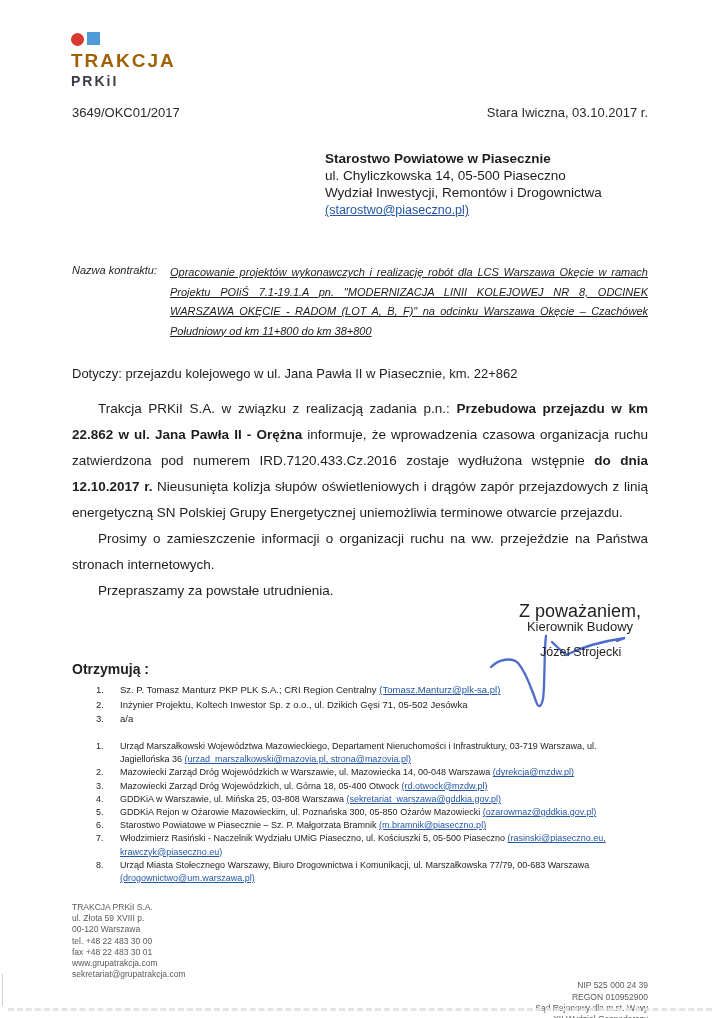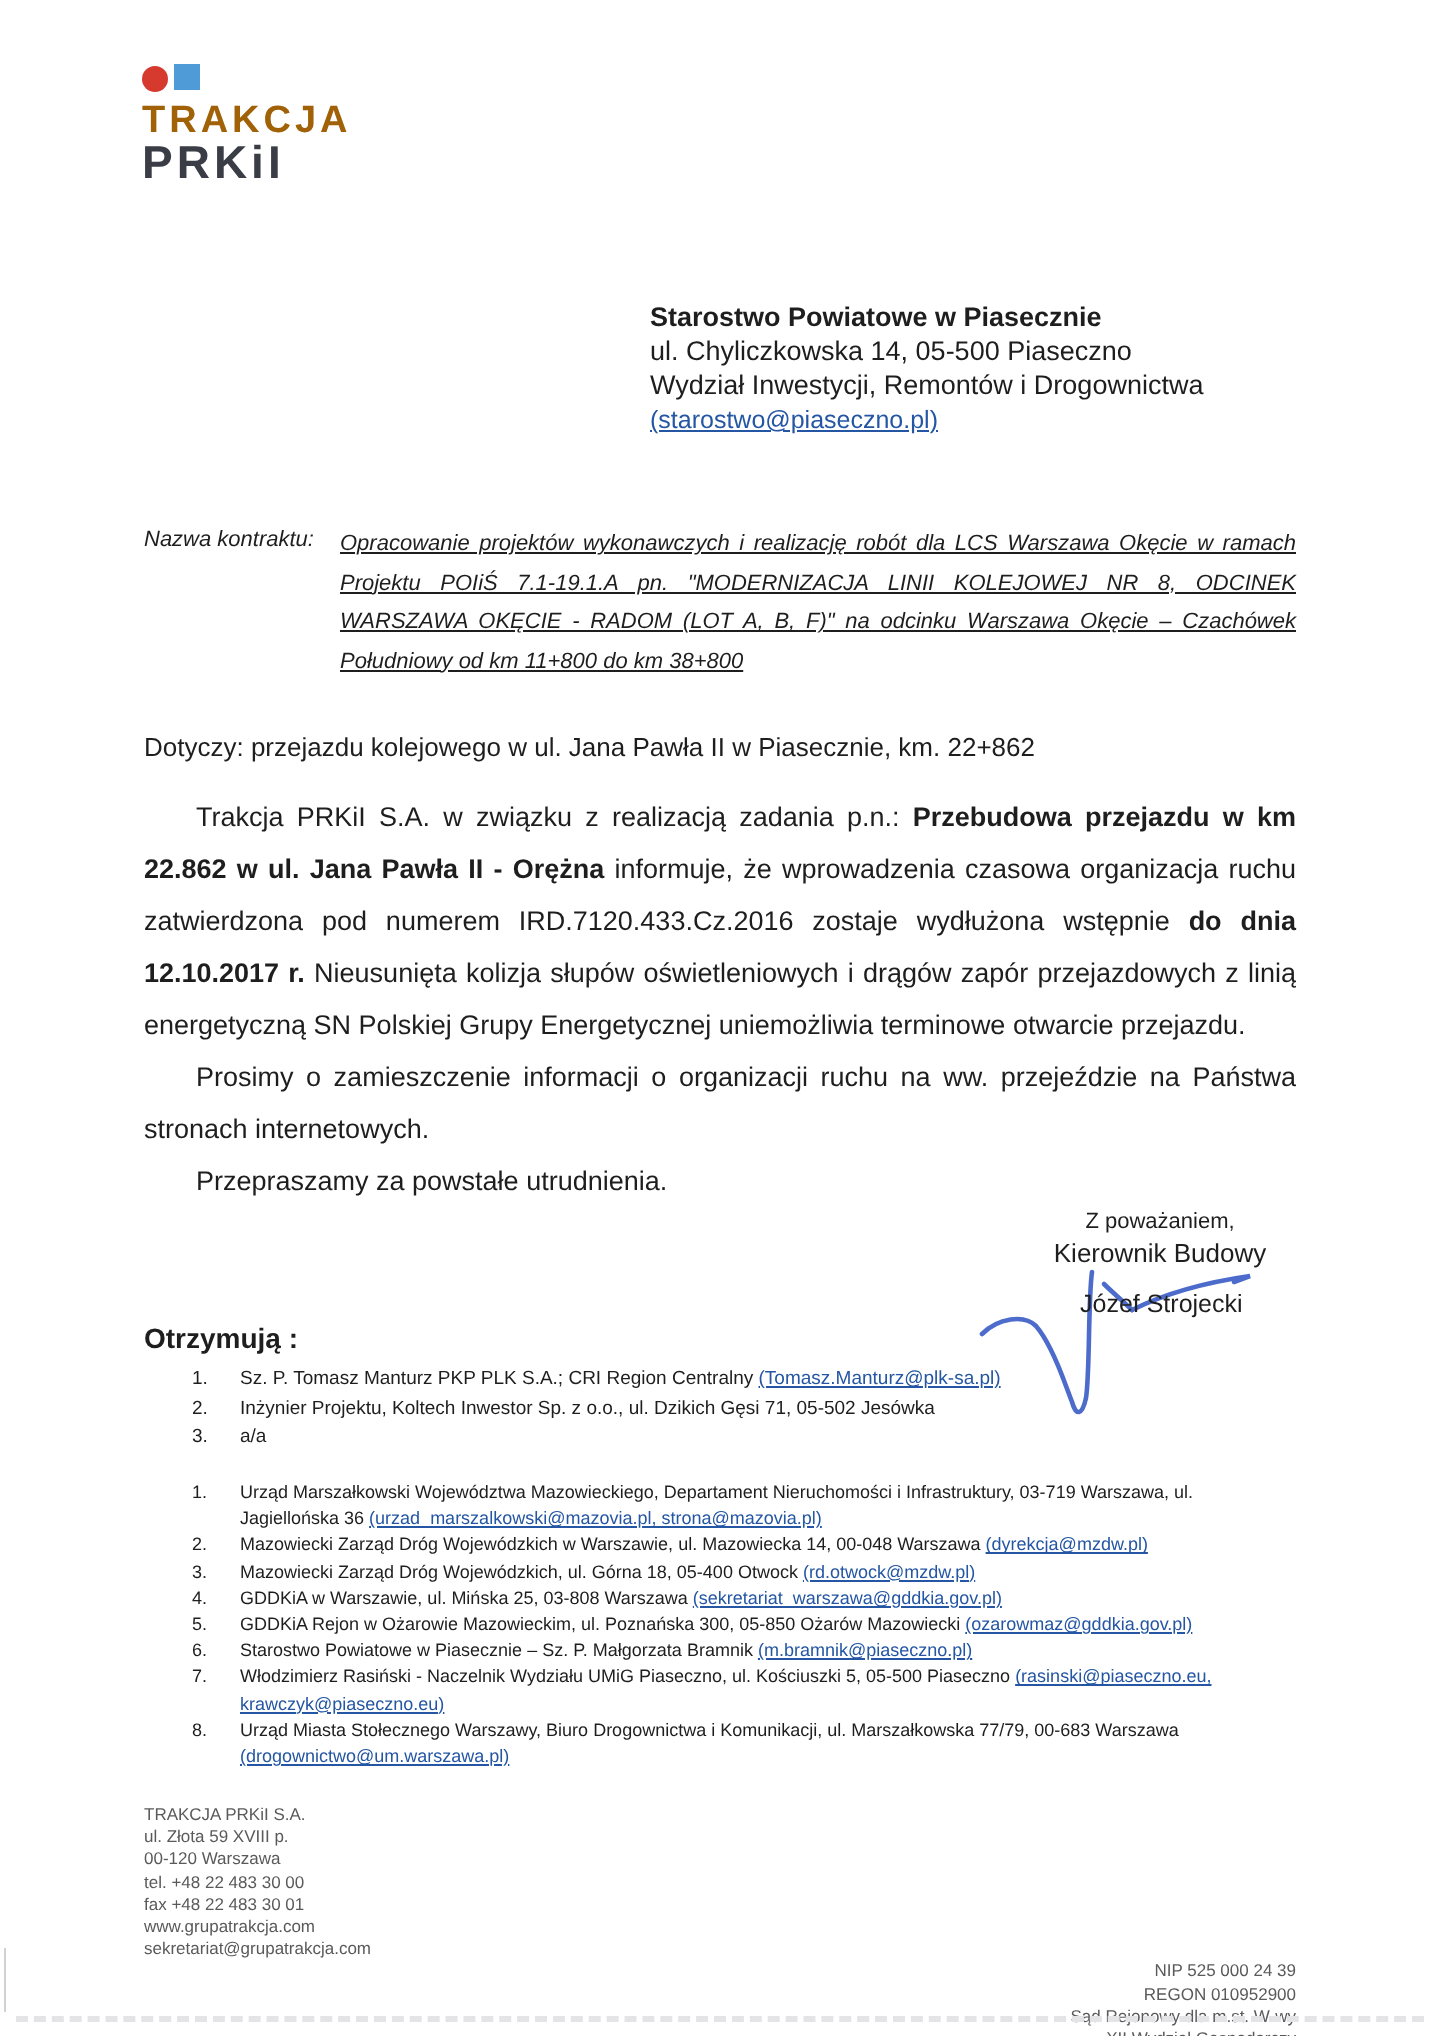--- a/index.html
+++ b/index.html
@@ -6,41 +6,41 @@
   .page {
     position:relative; width:720px; height:1018px; background:#ffffff;
     font-family:"Liberation Sans", sans-serif; color:#1e1e1e; overflow:hidden;
   }
   
   .logo { position:absolute; left:71px; top:33px; }
   .logo-shapes { height:15px; }
   .logo-dot { display:inline-block; width:13px; height:13px; border-radius:50%; background:#d63a2f; vertical-align:top; }
   .logo-sq  { display:inline-block; width:13px; height:13px; background:#4f9bd8; margin-left:3px; vertical-align:top; margin-top:-1px; }
   .brand-top { font-size:19px; font-weight:bold; letter-spacing:2px; color:#a16207; line-height:21px; margin-top:2px; }
-  .brand-bottom { font-size:23px; font-weight:bold; letter-spacing:2px; color:#3a3d45; line-height:20px; }
+  .brand-bottom { font-size:14px; font-weight:bold; letter-spacing:2px; color:#3a3d45; line-height:20px; }
   
   .refrow { position:absolute; left:72px; right:72px; top:105px; display:flex; justify-content:space-between; font-size:13px; color:#2a2a2a; }
   
   .recipient { position:absolute; left:325px; top:150px; font-size:13.5px; line-height:17px; }
   .recipient .rname { font-weight:bold; }
   .link { color:#2456a4; text-decoration:underline; cursor:pointer; }
   .recipient .link { font-size:12.5px; }
   
   .contract { position:absolute; left:72px; right:72px; top:263px; display:flex; font-size:11px; font-style:italic; }
   .contract-label { width:98px; flex:none; padding-top:1px; }
   .contract-text { flex:1; text-align:justify; text-decoration:underline; line-height:19.5px; }
   
   .subject { position:absolute; left:72px; top:366px; font-size:13px; }
   
   .bodytext { position:absolute; left:72px; width:576px; top:396px; font-size:13.5px; line-height:26px; text-align:justify; }
   .bodytext p { margin:0; text-indent:26px; }
   .b { font-weight:bold; }
   
   .closing { position:absolute; left:505px; top:603px; width:150px; text-align:center; }
-  .closing .close-line1 { font-size:11px; line-height:16px; }
+  .closing .close-line1 { font-size:18px; line-height:16px; }
   .closing .close-line2 { font-size:13px; line-height:15px; }
   .sig-name { position:absolute; left:540px; top:645px; font-size:12.5px; }
   .sig-ink { position:absolute; left:478px; top:628px; pointer-events:none; }
   
   .list-heading { font-weight:bold; font-size:14px; }
   .otrzymuja { position:absolute; left:72px; right:72px; top:661px; }
   .otrzymuja .items { margin-top:6px; font-size:9.5px; }
   .otrzymuja .li { display:flex; line-height:14.5px; }
   .cc { position:absolute; left:72px; right:72px; top:736px; }
   .cc .items { margin-top:4px; font-size:9px; }
@@ -60,20 +60,24 @@
 <div class="page">
 
   <div class="logo">
     <div class="logo-shapes">
       <span class="logo-dot"></span><span class="logo-sq"></span>
     </div>
     <div class="brand-top">TRAKCJA</div>
     <div class="brand-bottom">PRKiI</div>
   </div>
 
+  <div class="refrow">
+    <span>3649/OKC01/2017</span>
+    <span>Stara Iwiczna, 03.10.2017 r.</span>
+  </div>
 
   <div class="recipient">
     <div class="rname">Starostwo Powiatowe w Piasecznie</div>
     <div>ul. Chyliczkowska 14, 05-500 Piaseczno</div>
     <div>Wydział Inwestycji, Remontów i Drogownictwa</div>
     <div><a class="link">(starostwo@piaseczno.pl)</a></div>
   </div>
 
   <div class="contract">
     <div class="contract-label">Nazwa kontraktu:</div>

